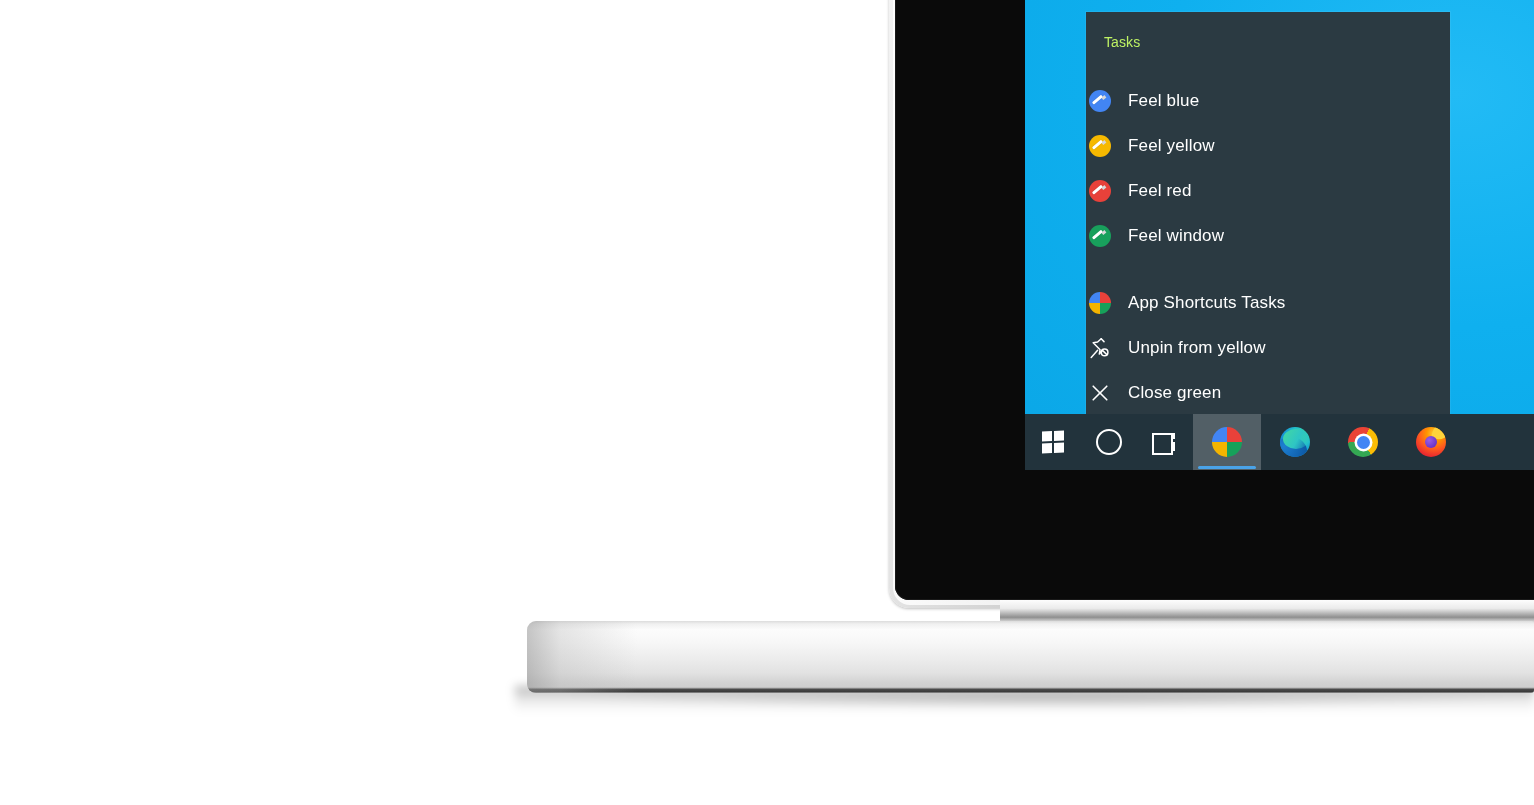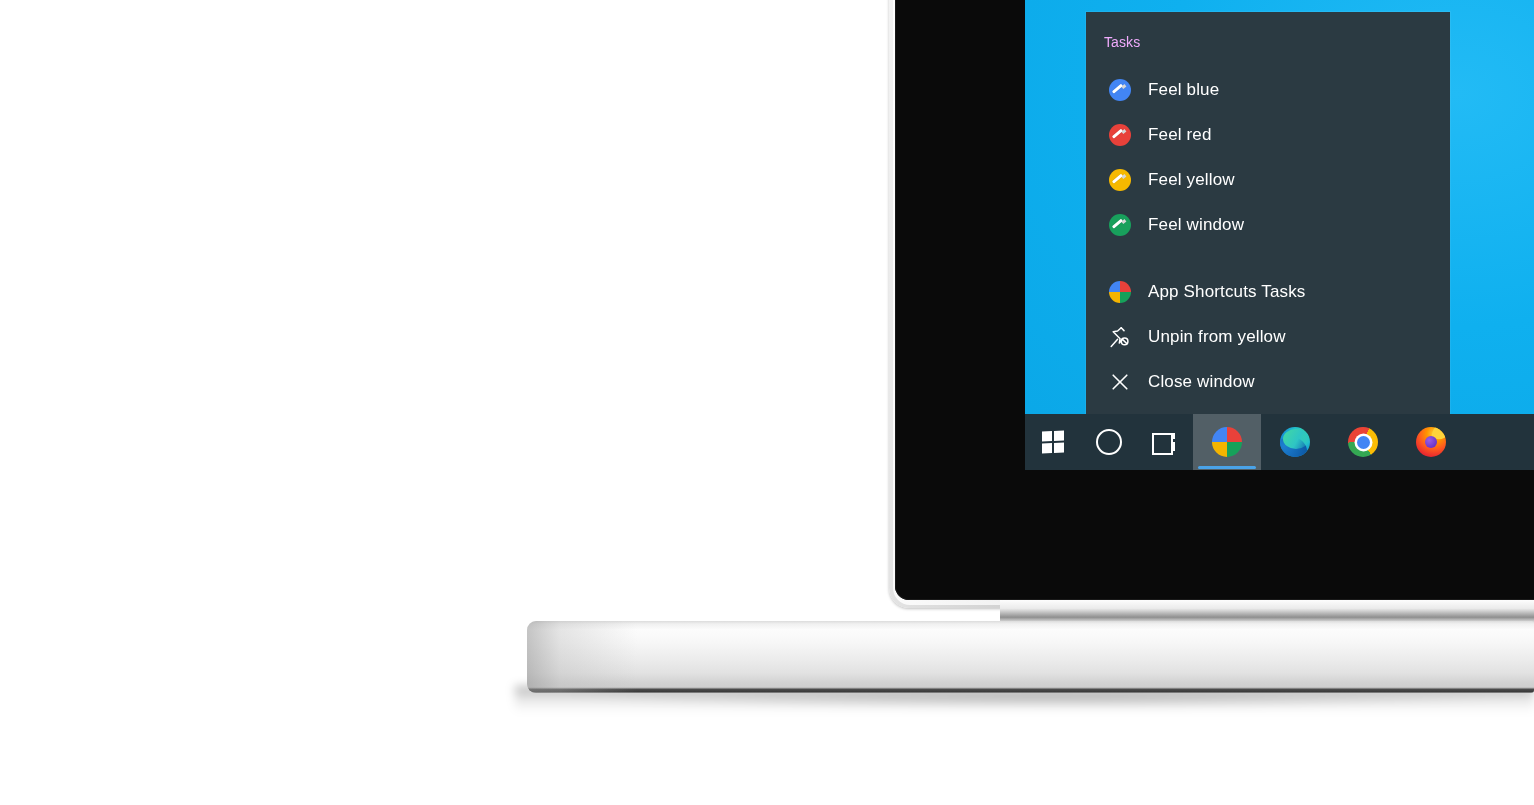--- a/index.html
+++ b/index.html
@@ -218,31 +218,31 @@
     left: 61px;            
     top: 12px;
     width: 364px;          
     bottom: 56px;
     background: #2b3a42;
     box-shadow: 0 0 0 1px rgba(255,255,255,0.06);
     padding-top: 22px;
     box-sizing: border-box;
   }
   #jump-list-title {
-    color: #f0abfc;
+    color: #bef264;
     font-size: 14px;
     padding-left: 18px;
-    margin-bottom: 17px;
+    margin-bottom: 28px;
     letter-spacing: .1px;
   }
   .jl-item {
     height: 45px;
     display: flex;
     align-items: center;
-    padding-left: 22px;
+    padding-left: 2px;
     color: #ffffff;
     font-size: 17px;
     letter-spacing: .15px;
   }
   .jl-item .jl-icon {
     width: 24px;
     height: 24px;
     margin-right: 16px;
     flex: 0 0 auto;
     display: flex;
@@ -360,30 +360,30 @@
 
       <div class="jl-item">
         <span class="jl-icon">
           <span class="brush-dot" style="background:#4285f4"></span>
         </span>
         <span>Feel blue</span>
       </div>
 
       <div class="jl-item">
         <span class="jl-icon">
+          <span class="brush-dot" style="background:#f6b900"></span>
+        </span>
+        <span>Feel yellow</span>
+      </div>
+
+      <div class="jl-item">
+        <span class="jl-icon">
           <span class="brush-dot" style="background:#e8413a"></span>
         </span>
         <span>Feel red</span>
-      </div>
-
-      <div class="jl-item">
-        <span class="jl-icon">
-          <span class="brush-dot" style="background:#f6b900"></span>
-        </span>
-        <span>Feel yellow</span>
       </div>
 
       <div class="jl-item">
         <span class="jl-icon">
           <span class="brush-dot" style="background:#18a05c"></span>
         </span>
         <span>Feel window</span>
       </div>
 
       <div class="jl-sep"></div>
@@ -408,21 +408,21 @@
         <span>Unpin from yellow</span>
       </div>
 
       <div class="jl-item">
         <span class="jl-icon close-icon">
           <svg width="20" height="20" viewBox="0 0 20 20" fill="none" stroke="#ffffff" stroke-width="1.6" stroke-linecap="round">
             <path d="M3.2 3.2 L16.8 16.8"></path>
             <path d="M16.8 3.2 L3.2 16.8"></path>
           </svg>
         </span>
-        <span>Close window</span>
+        <span>Close green</span>
       </div>
     </div>
 
     <div id="taskbar">
 
       <div class="tb-btn">
         <span class="win-logo">
           <i></i>
             <i></i>
             <i></i>

